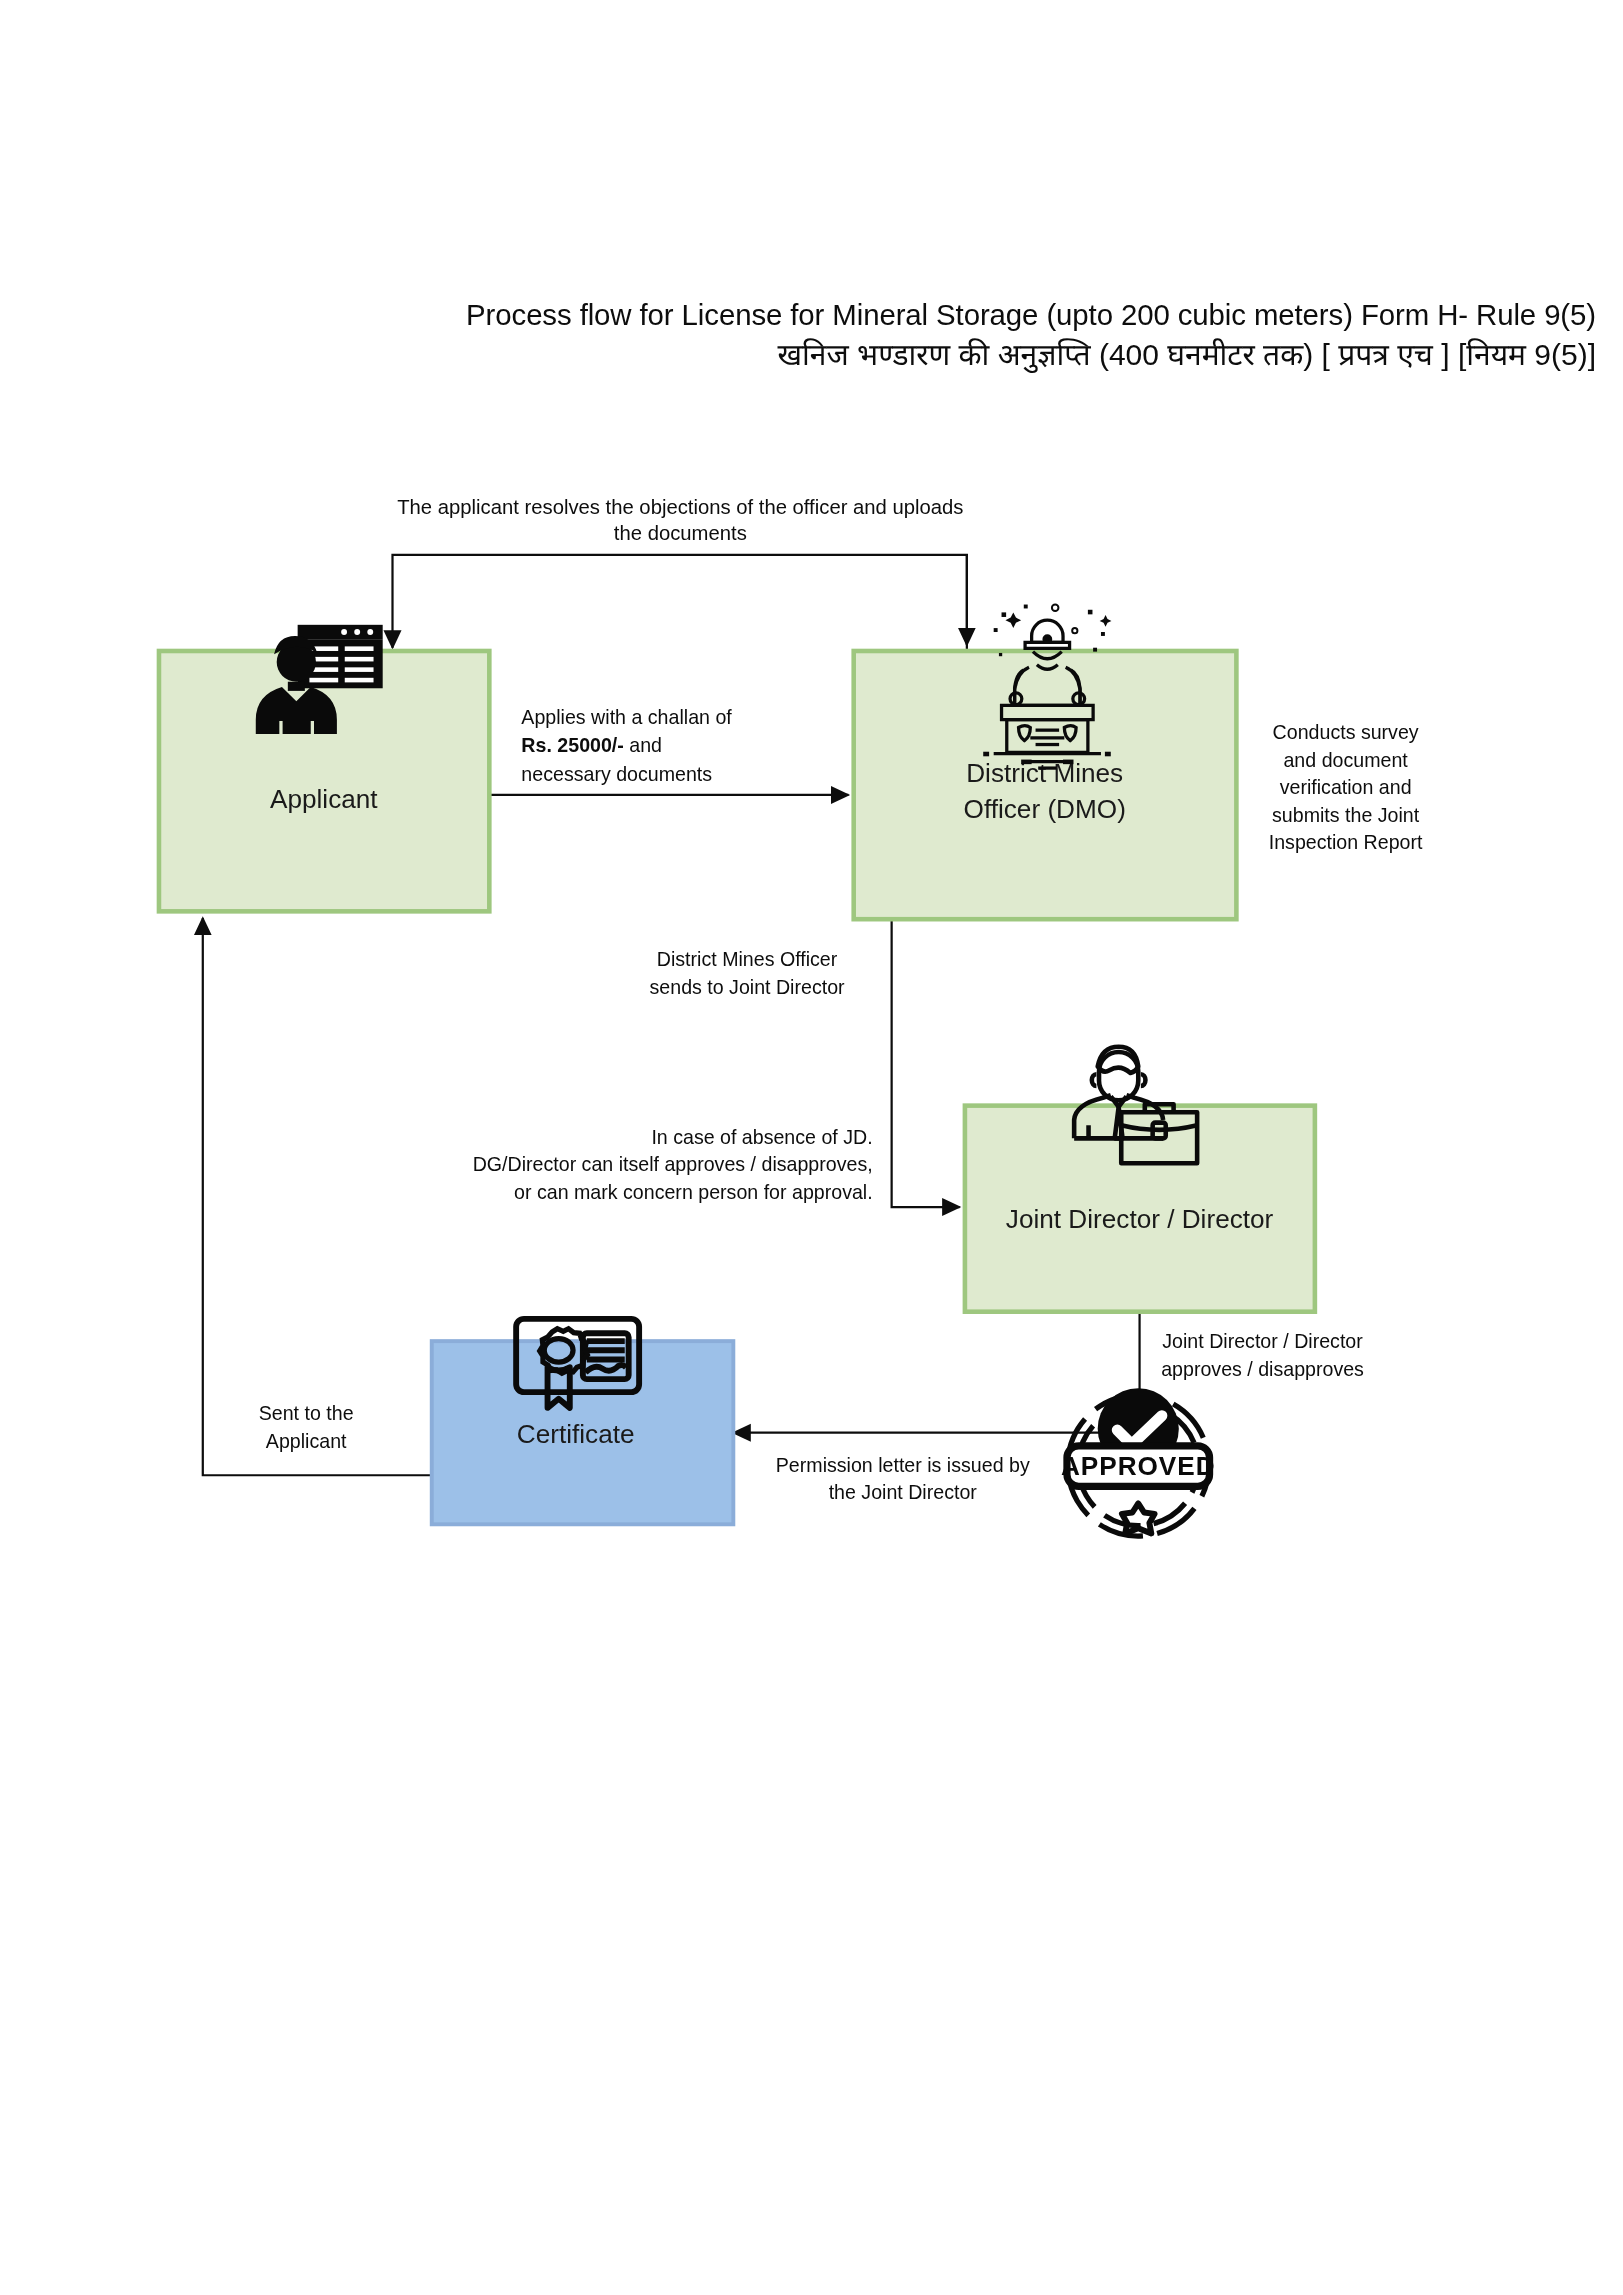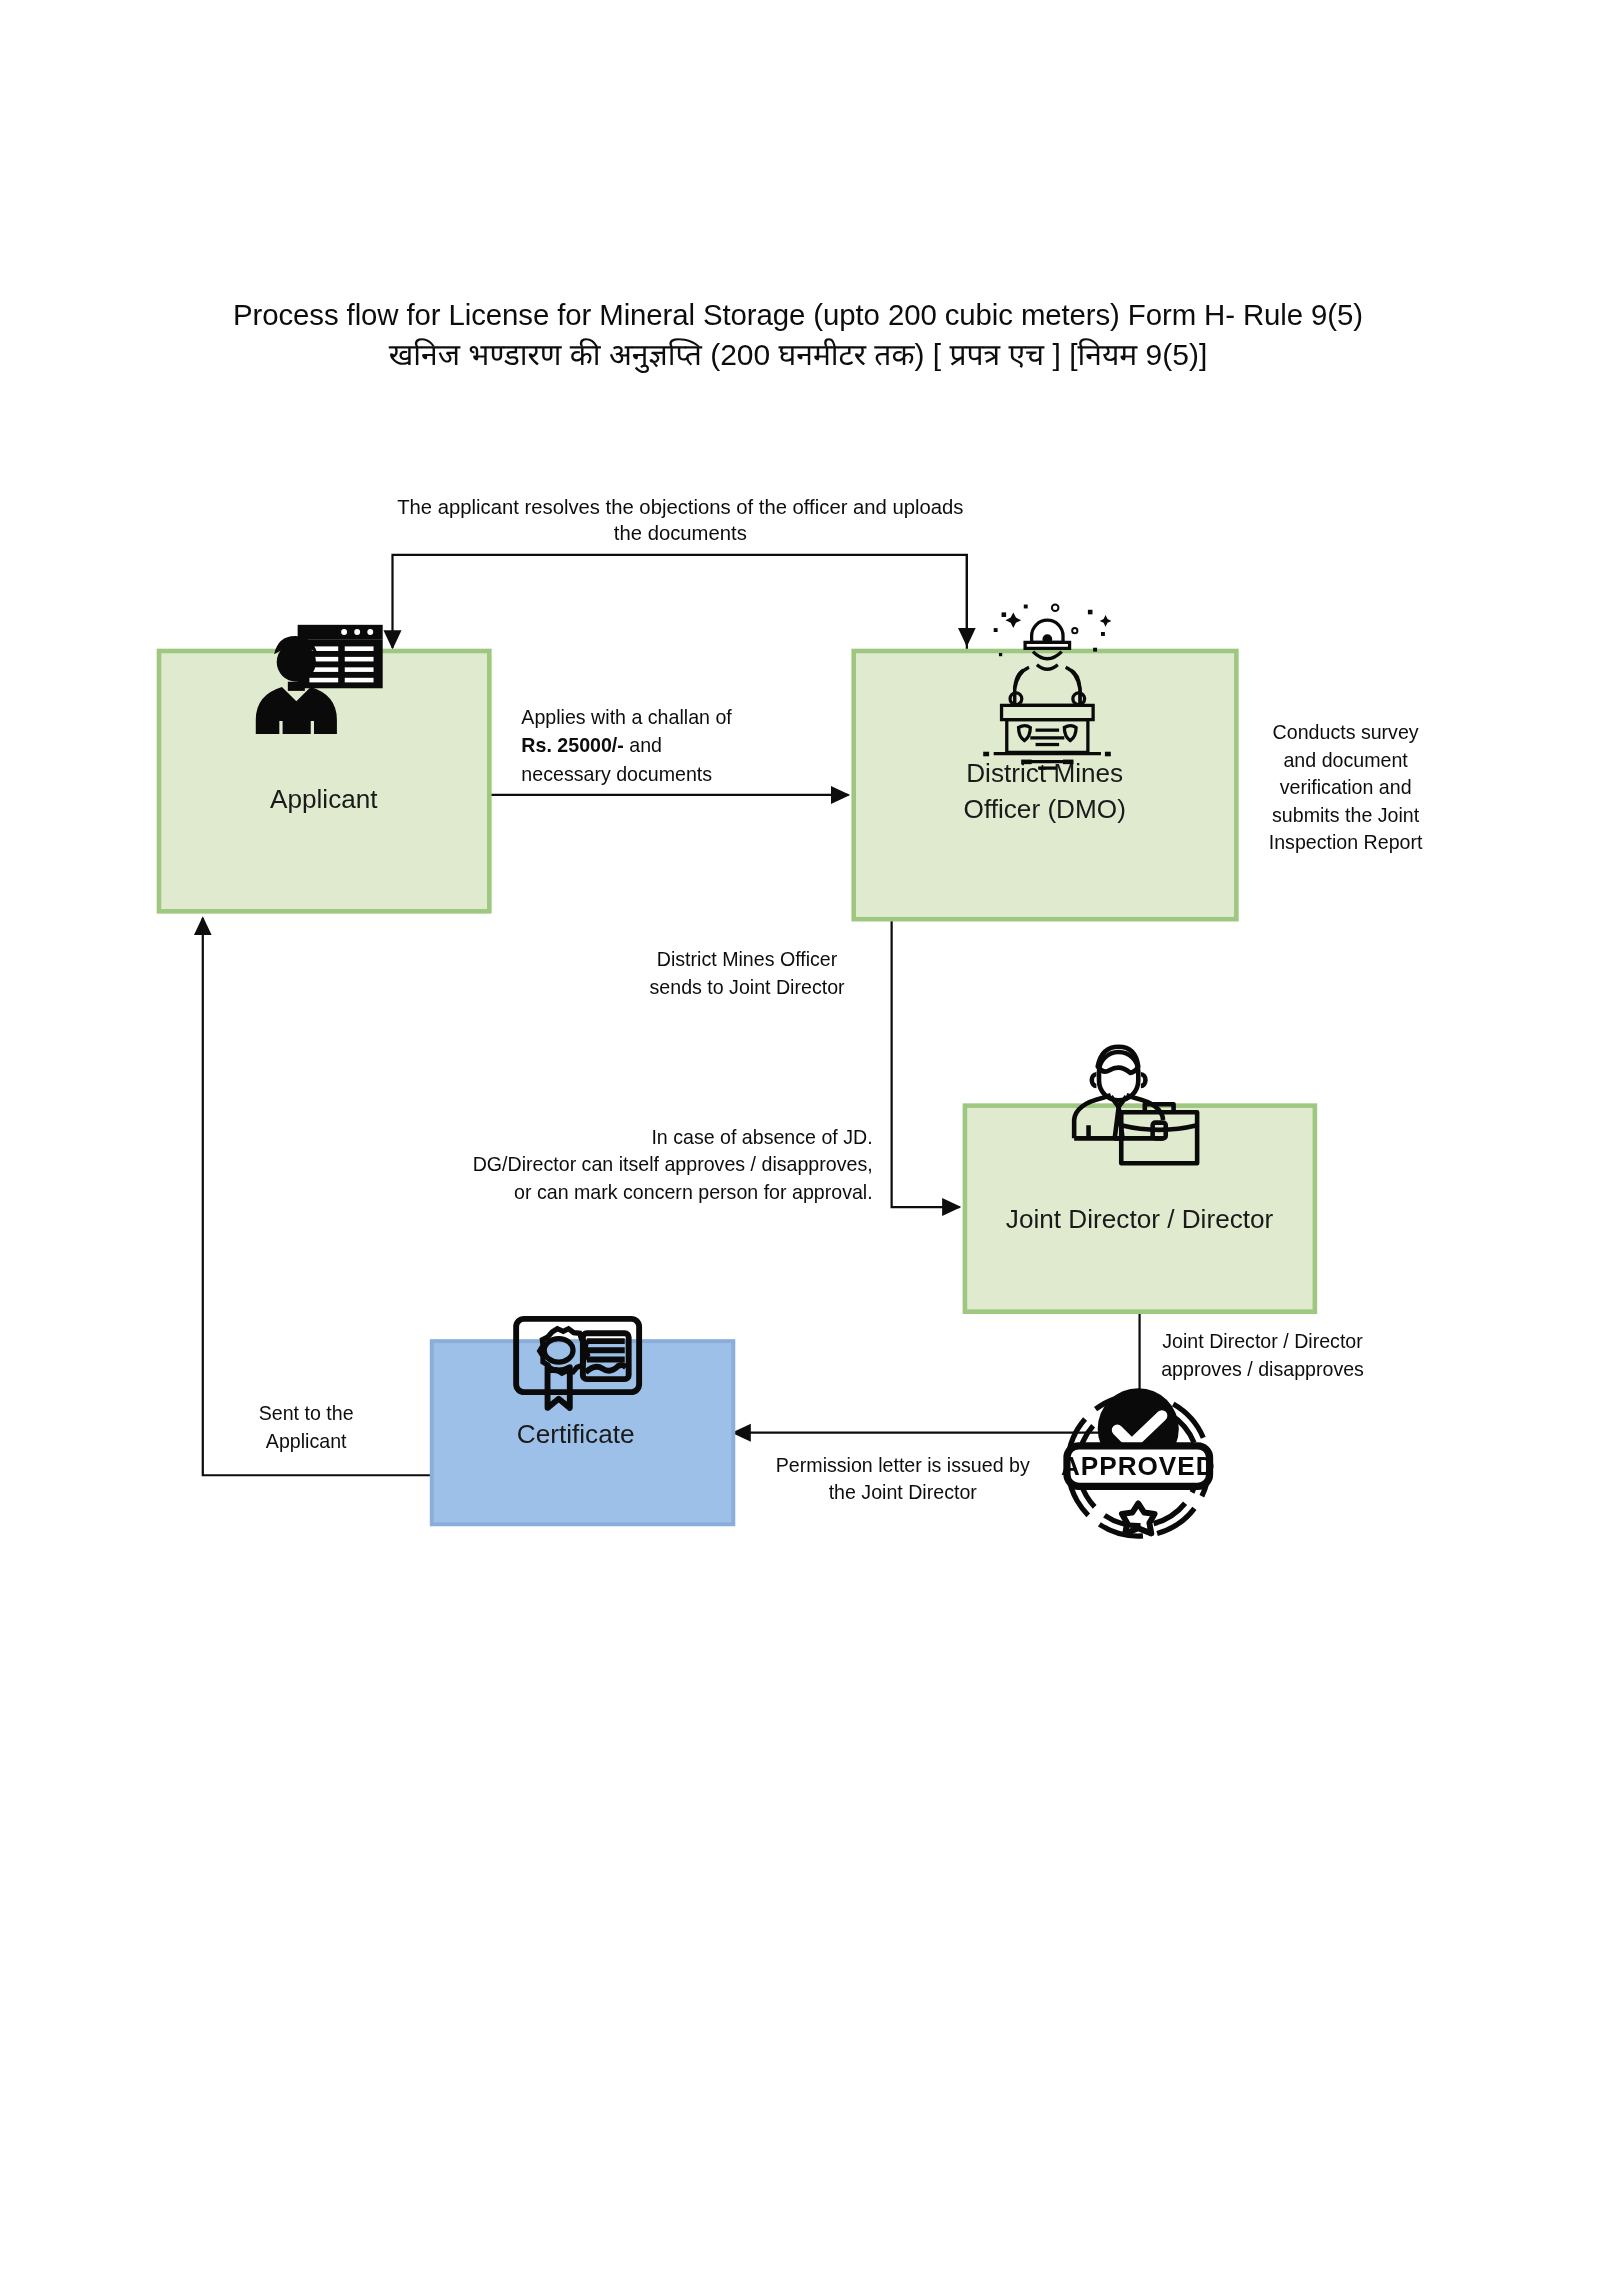--- a/index.html
+++ b/index.html
@@ -19,21 +19,21 @@
     position: absolute;
     left: 0; top: 0;
     width: 1623px;
     height: 2295px;
   }
   .title-block {
     position: absolute;
     left: 0;
     top: 296px;
     width: 1596px;
-    text-align: center;
+    text-align: right;
   }
   .title-en {
     font-size: 29.4px;
     line-height: 38px;
     letter-spacing: -0.1px;
     color: #0d0d0d;
     white-space: nowrap;
   }
   .title-hi {
     font-size: 30px;
@@ -71,21 +71,21 @@
     fill: none;
   }
 </style>
 </head>
 <body>
 
 <div id="page">
 
   <div class="title-block">
     <div class="title-en">Process flow for License for Mineral Storage (upto 200 cubic meters) Form H- Rule 9(5)</div>
-    <div class="title-hi">खनिज भण्डारण की अनुज्ञप्ति (200 घनमीटर तक) [ प्रपत्र एच ] [नियम 9(5)]</div>
+    <div class="title-hi">खनिज भण्डारण की अनुज्ञप्ति (400 घनमीटर तक) [ प्रपत्र एच ] [नियम 9(5)]</div>
   </div>
 
   <svg id="flow" viewBox="0 0 2481 3508" xmlns="http://www.w3.org/2000/svg">
     <defs>
       <marker id="arrowhead" viewBox="0 0 12 12" refX="10.5" refY="6" markerWidth="9" markerHeight="9" orient="auto-start-reverse">
         <path d="M 0 0.6 L 11.5 6 L 0 11.4 z" fill="#0d0d0d"></path>
       </marker>
     </defs>
 
     <g>

